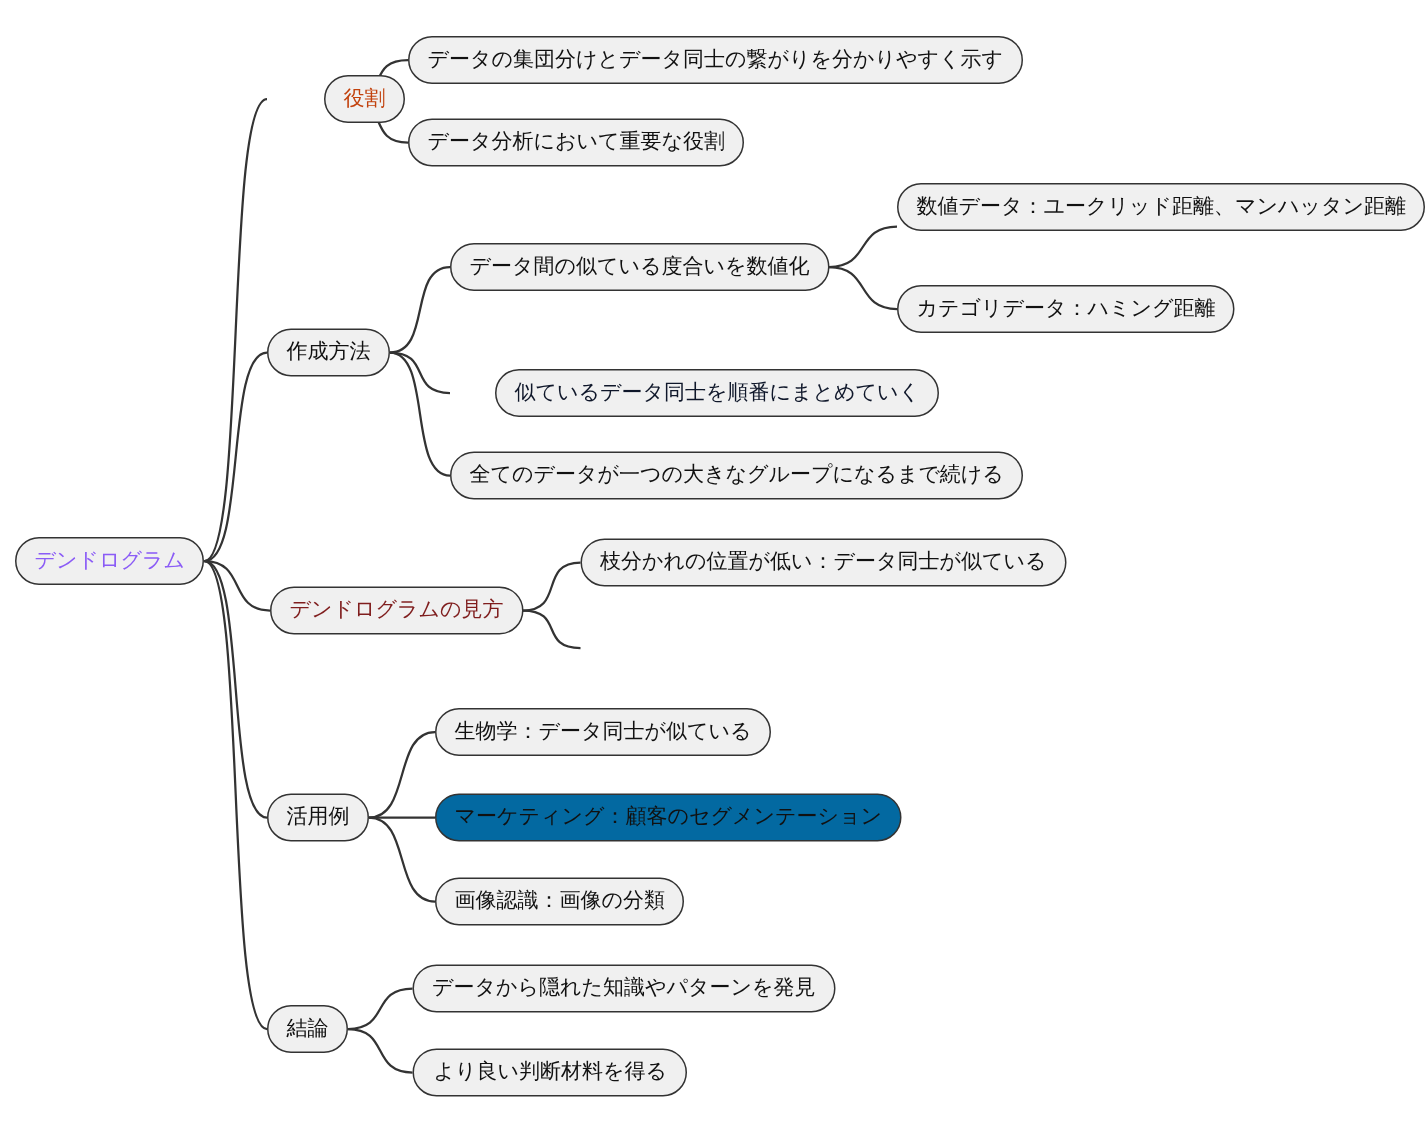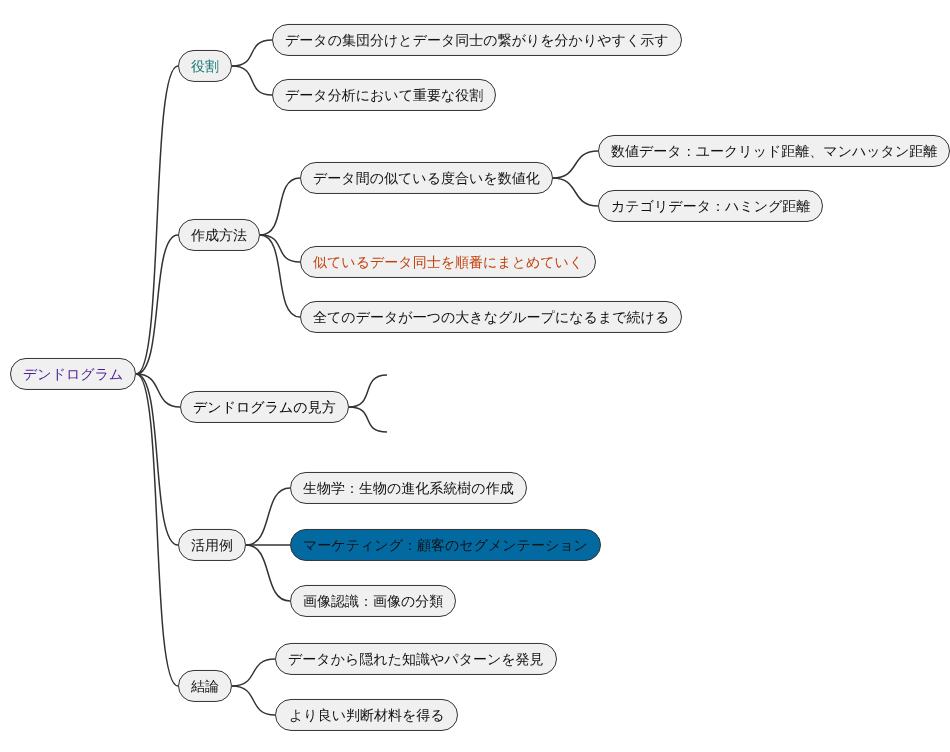--- a/index.html
+++ b/index.html
@@ -31,21 +31,21 @@
     z-index: 2;
     box-sizing: border-box;
   }
   
   #n-root        { left: 10px;  top: 374px; }
   #n-role        { left: 178px; top: 66px;  }
   #n-role1       { left: 272px; top: 40px;  }
   #n-role2       { left: 272px; top: 95px;  }
   #n-method      { left: 178px; top: 235px; }
   #n-method1     { left: 300px; top: 178px; }
-  #n-method1a    { left: 598px; top: 151px; }
+  #n-method1a    { left: 598px; top: 138px; }
   #n-method1b    { left: 598px; top: 206px; }
   #n-method2     { left: 300px; top: 262px; }
   #n-method3     { left: 300px; top: 317px; }
   #n-reading     { left: 180px; top: 407px; }
   #n-reading1    { left: 387px; top: 375px; }
   #n-reading2    { left: 387px; top: 432px; }
   #n-usage       { left: 178px; top: 545px; }
   #n-usage1      { left: 290px; top: 488px; }
   #n-usage2      { left: 290px; top: 545px; }
   #n-usage3      { left: 290px; top: 601px; }
@@ -72,36 +72,37 @@
       <path d="M 348.625 407 C 376.625 407, 359 432, 387 432" fill="none" stroke="#333333" stroke-width="1.5"></path>
       <path d="M 136.296875 374 C 164.296875 374, 150 545, 178 545" fill="none" stroke="#333333" stroke-width="1.5"></path>
       <path d="M 246 545 C 274 545, 262 488, 290 488" fill="none" stroke="#333333" stroke-width="1.5"></path>
       <path d="M 246 545 C 274 545, 262 545, 290 545" fill="none" stroke="#333333" stroke-width="1.5"></path>
       <path d="M 246 545 C 274 545, 262 601, 290 601" fill="none" stroke="#333333" stroke-width="1.5"></path>
       <path d="M 136.296875 374 C 164.296875 374, 150 686, 178 686" fill="none" stroke="#333333" stroke-width="1.5"></path>
       <path d="M 232 686 C 260 686, 247 659, 275 659" fill="none" stroke="#333333" stroke-width="1.5"></path>
       <path d="M 232 686 C 260 686, 247 715, 275 715" fill="none" stroke="#333333" stroke-width="1.5"></path>
     </svg>
 
-  <div class="node" id="n-root" style="background: rgb(240, 240, 240); border-color: rgb(51, 51, 51); color: #4c1d95;">デンドログラム</div>
+  <div class="node" id="n-root" style="background: rgb(240, 240, 240); border-color: rgb(51, 51, 51); color: #8b5cf6;">デンドログラム</div>
 
-  <div class="node" id="n-role" style="background: rgb(240, 240, 240); border-color: rgb(51, 51, 51); color: #0f766e;">役割</div>
+  <div class="node" id="n-role" style="background: rgb(240, 240, 240); border-color: rgb(51, 51, 51); color: #c2410c; margin-left: 38px;">役割</div>
   <div class="node" id="n-role1" style="background: rgb(240, 240, 240); border-color: rgb(51, 51, 51); color: rgb(17, 17, 17);">データの集団分けとデータ同士の繋がりを分かりやすく示す</div>
   <div class="node" id="n-role2" style="background: rgb(240, 240, 240); border-color: rgb(51, 51, 51); color: rgb(17, 17, 17);">データ分析において重要な役割</div>
 
   <div class="node" id="n-method" style="background: rgb(240, 240, 240); border-color: rgb(51, 51, 51); color: rgb(17, 17, 17);">作成方法</div>
   <div class="node" id="n-method1" style="background: rgb(240, 240, 240); border-color: rgb(51, 51, 51); color: rgb(17, 17, 17);">データ間の似ている度合いを数値化</div>
   <div class="node" id="n-method1a" style="background: rgb(240, 240, 240); border-color: rgb(51, 51, 51); color: rgb(17, 17, 17);">数値データ：ユークリッド距離、マンハッタン距離</div>
   <div class="node" id="n-method1b" style="background: rgb(240, 240, 240); border-color: rgb(51, 51, 51); color: rgb(17, 17, 17);">カテゴリデータ：ハミング距離</div>
-  <div class="node" id="n-method2" style="background: rgb(240, 240, 240); border-color: rgb(51, 51, 51); color: #c2410c;">似ているデータ同士を順番にまとめていく</div>
+  <div class="node" id="n-method2" style="background: rgb(240, 240, 240); border-color: rgb(51, 51, 51); color: #0f172a; margin-left: 30px;">似ているデータ同士を順番にまとめていく</div>
   <div class="node" id="n-method3" style="background: rgb(240, 240, 240); border-color: rgb(51, 51, 51); color: rgb(17, 17, 17);">全てのデータが一つの大きなグループになるまで続ける</div>
 
-  <div class="node" id="n-reading" style="background: rgb(240, 240, 240); border-color: rgb(51, 51, 51); color: #000000;">デンドログラムの見方</div>
+  <div class="node" id="n-reading" style="background: rgb(240, 240, 240); border-color: rgb(51, 51, 51); color: #7f1d1d;">デンドログラムの見方</div>
+  <div class="node" id="n-reading1" style="background: rgb(240, 240, 240); border-color: rgb(51, 51, 51); color: rgb(17, 17, 17);">枝分かれの位置が低い：データ同士が似ている</div>
 
   <div class="node" id="n-usage" style="background: rgb(240, 240, 240); border-color: rgb(51, 51, 51); color: rgb(17, 17, 17);">活用例</div>
-  <div class="node" id="n-usage1" style="background: rgb(240, 240, 240); border-color: rgb(51, 51, 51); color: rgb(17, 17, 17);">生物学：生物の進化系統樹の作成</div>
+  <div class="node" id="n-usage1" style="background: rgb(240, 240, 240); border-color: rgb(51, 51, 51); color: rgb(17, 17, 17);">生物学：データ同士が似ている</div>
   <div class="node" id="n-usage2" style="background: #0369a1; border-color: rgb(51, 51, 51); color: rgb(17, 17, 17);">マーケティング：顧客のセグメンテーション</div>
   <div class="node" id="n-usage3" style="background: rgb(240, 240, 240); border-color: rgb(51, 51, 51); color: rgb(17, 17, 17);">画像認識：画像の分類</div>
 
   <div class="node" id="n-conclusion" style="background: rgb(240, 240, 240); border-color: rgb(51, 51, 51); color: rgb(17, 17, 17);">結論</div>
   <div class="node" id="n-conclusion1" style="background: rgb(240, 240, 240); border-color: rgb(51, 51, 51); color: rgb(17, 17, 17);">データから隠れた知識やパターンを発見</div>
   <div class="node" id="n-conclusion2" style="background: rgb(240, 240, 240); border-color: rgb(51, 51, 51); color: rgb(17, 17, 17);">より良い判断材料を得る</div>
 </div>
 
 </body></html>

